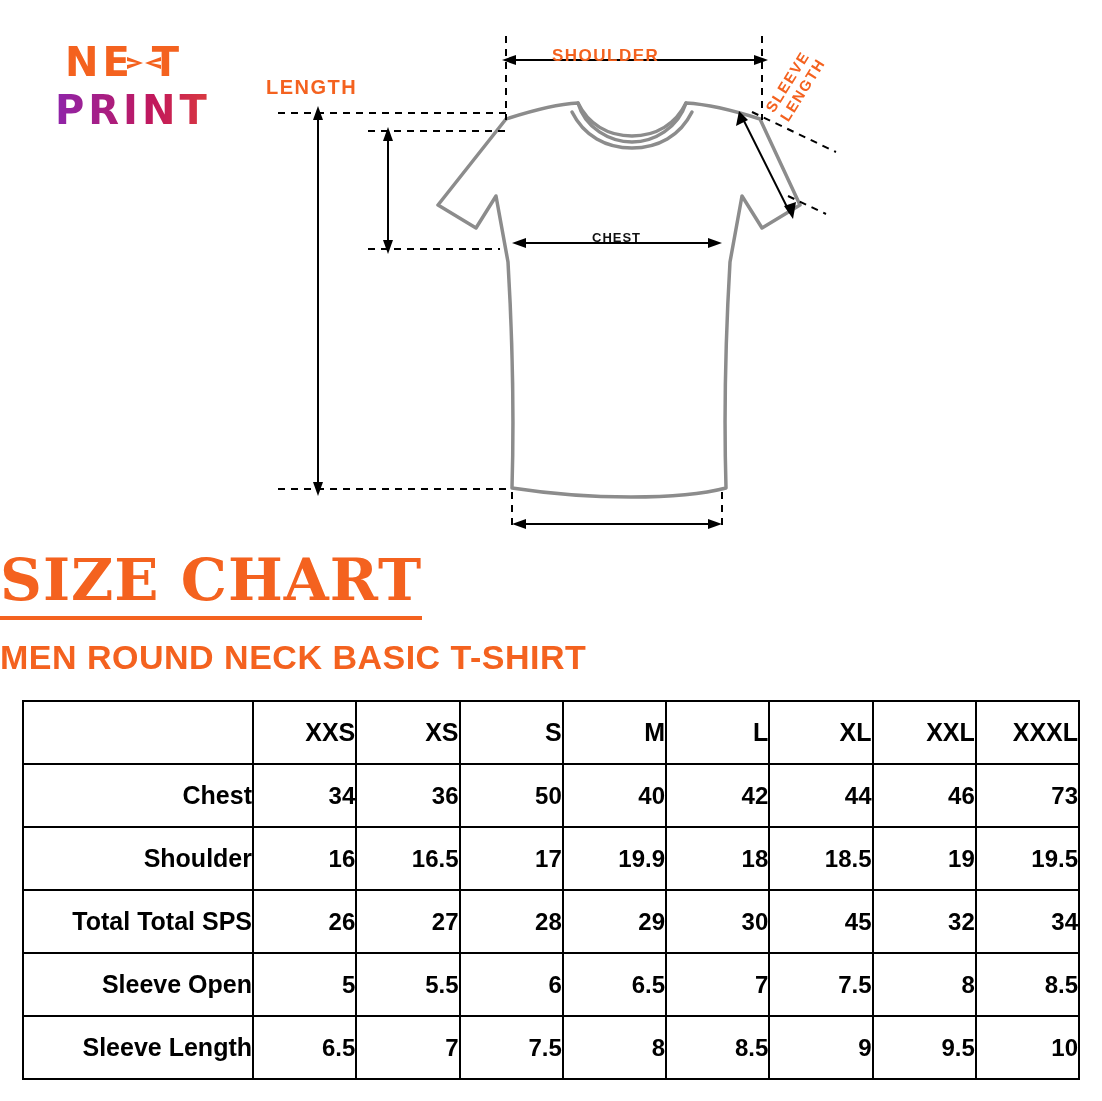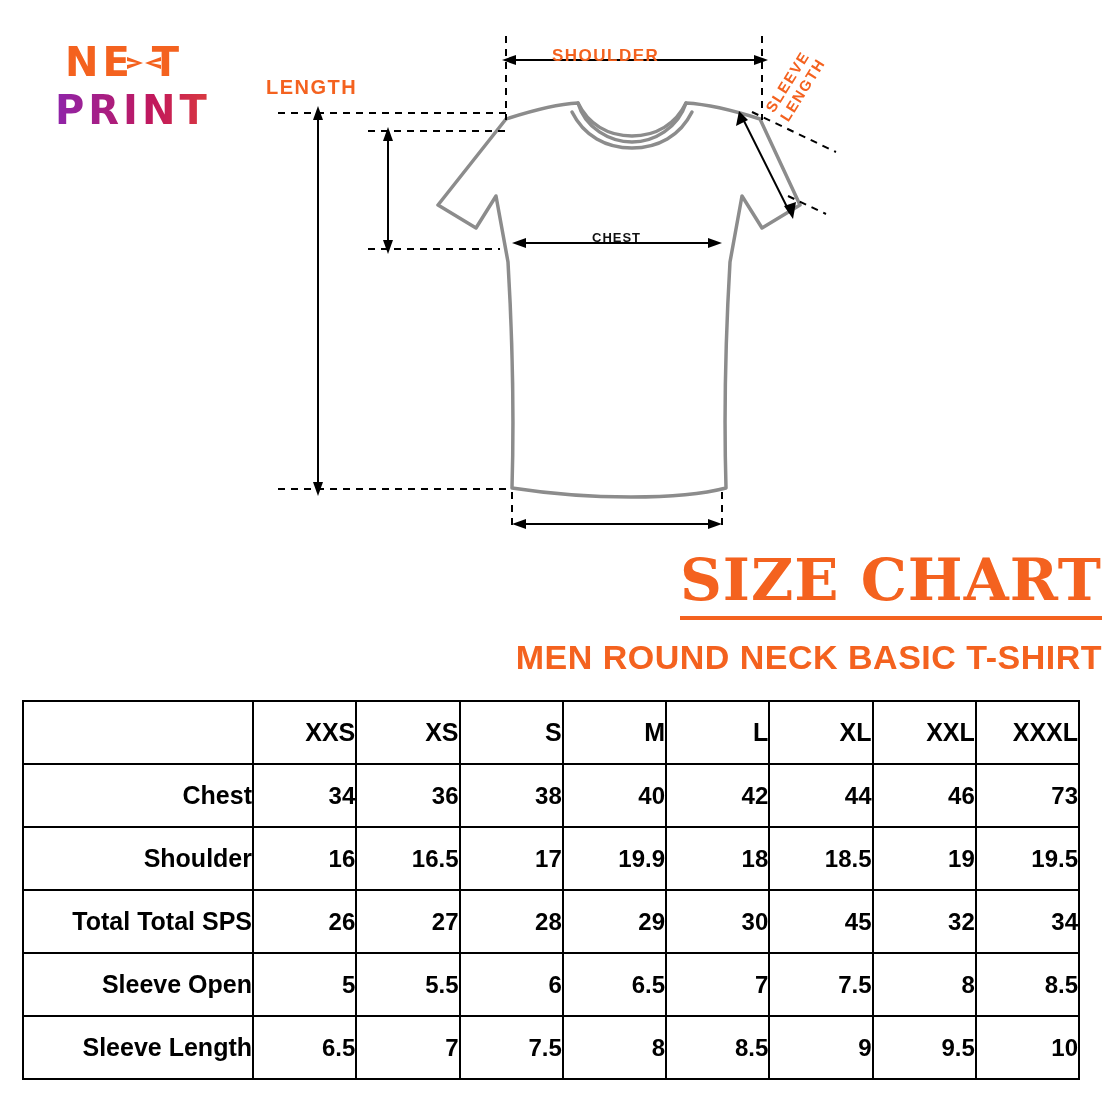--- a/index.html
+++ b/index.html
@@ -75,36 +75,36 @@
   .lbl-shoulder{ left: 552px; top: 46px;  font-size: 17px; }
   .lbl-sleeve  { left: 762px; top: 106px; font-size: 15px; line-height: 1.15;
                  transform: rotate(-58deg); transform-origin: left top; }
   .lbl-chest   { left: 592px; top: 230px; font-size: 13px; color:#111; letter-spacing:1px;}
 
   
   .title-main {
     position: absolute;
     left: 0; right: 0;
     top: 546px;
-    text-align: right;
+    text-align: left;
     font-family: "DejaVu Serif", serif;
     font-weight: bold;
     font-size: 58px;
     letter-spacing: 1px;
     color: #f4621f;
   }
   .title-main span {
     border-bottom: 4px solid #f4621f;
     padding-bottom: 2px;
   }
   .title-sub {
     position: absolute;
     left: 0; right: 0;
     top: 638px;
-    text-align: right;
+    text-align: left;
     font-family: "Liberation Sans", sans-serif;
     font-weight: bold;
     font-size: 34px;
     color: #f4621f;
     letter-spacing: 0.5px;
   }
 
   
   .table-wrap {
     position: absolute;
@@ -260,21 +260,21 @@
         <th>XL</th>
         <th>XXL</th>
         <th>XXXL</th>
       </tr>
     </thead>
     <tbody>
       <tr>
         <td class="rowhead-cell">Chest</td>
         <td>34</td>
         <td>36</td>
-        <td>38</td>
+        <td>50</td>
         <td>40</td>
         <td>42</td>
         <td>44</td>
         <td>46</td>
         <td>73</td>
       </tr>
       <tr>
         <td class="rowhead-cell">Shoulder</td>
         <td>16</td>
         <td>16.5</td>

